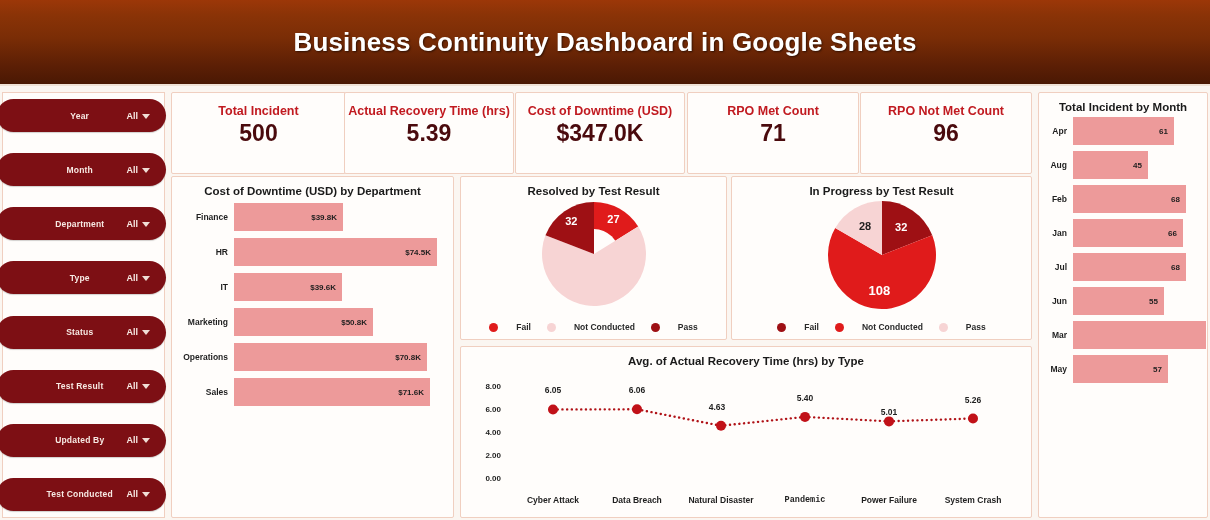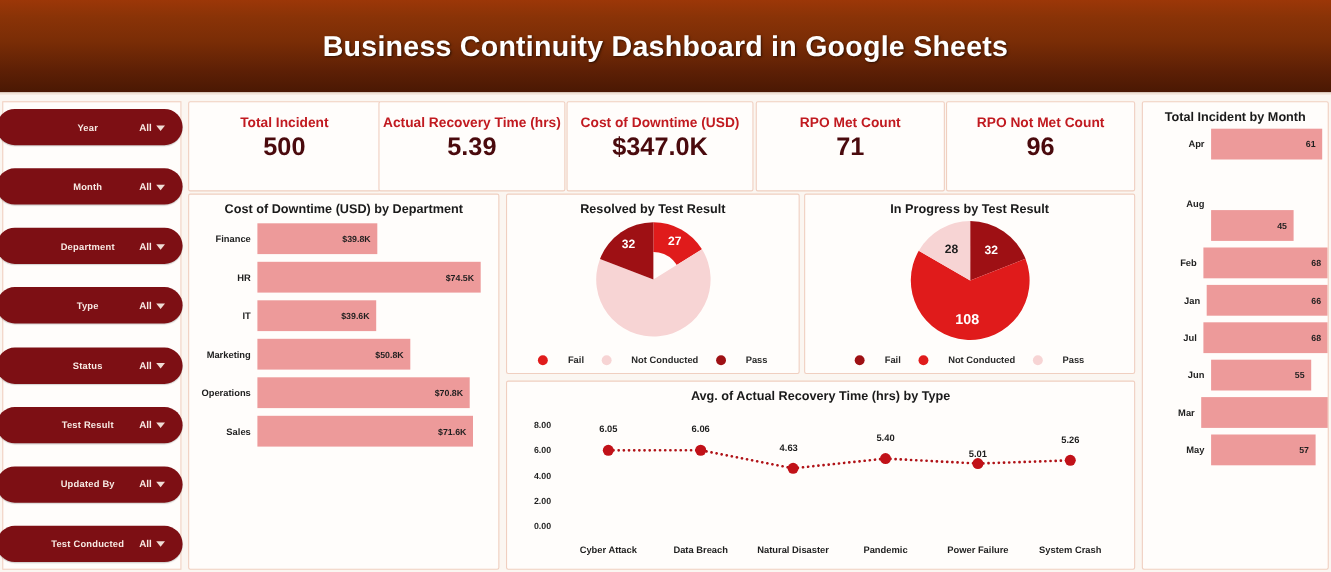--- a/index.html
+++ b/index.html
@@ -83,21 +83,21 @@
   .hbar-fill {
     background: #ed9a9a; display: flex; align-items: center;
     justify-content: flex-end; padding-right: 6px;
   }
   .hbar-val { font-size: 8px; font-weight: bold; color: #1f1f1f; white-space: nowrap; }
 
   #dept-chart .hbar-cat { width: 58px; }
   #dept-chart .hbar-row { margin-bottom: 7px; }
   #dept-chart .hbar-fill { height: 28px; }
 
-  #month-chart .hbar-cat { width: 30px; margin-left: 28px; }
+  #month-chart .hbar-cat { width: 30px; }
   #month-chart .hbar-row { margin-bottom: 6px; }
   #month-chart .hbar-fill { height: 28px; }
 
   
   .legend {
     display: flex; justify-content: center; align-items: center;
     gap: 16px; position: absolute; bottom: 7px; left: 0; width: 100%;
   }
   .legend-item { display: flex; align-items: center; gap: 18px; }
   .legend-dot { width: 9px; height: 9px; border-radius: 50%; }
@@ -340,21 +340,21 @@
           <circle cx="428" cy="52.385000000000005" r="5" fill="#c11118"></circle>
           <circle cx="512" cy="49.510000000000005" r="5" fill="#c11118"></circle>
         </svg>
         <div class="pt-label" style="left: 92px; top: 16.425px;">6.05</div>
         <div class="x-label" style="left: 92px;">Cyber Attack</div>
         <div class="pt-label" style="left: 176px; top: 16.31px;">6.06</div>
         <div class="x-label" style="left: 176px;">Data Breach</div>
         <div class="pt-label" style="left: 256px; top: 32.755px;">4.63</div>
         <div class="x-label" style="left: 260px;">Natural Disaster</div>
         <div class="pt-label" style="left: 344px; top: 23.9px;">5.40</div>
-        <div class="x-label" style="left: 344px;">Pandemic</div>
+        <div class="x-label" style="left: 344px; font-family: Liberation Mono, monospace;">Pandemic</div>
         <div class="pt-label" style="left: 428px; top: 38px;">5.01</div>
         <div class="x-label" style="left: 428px;">Power Failure</div>
         <div class="pt-label" style="left: 512px; top: 25.51px;">5.26</div>
         <div class="x-label" style="left: 512px;">System Crash</div>
       </div>
   </div>
 
   <div class="card" id="month-chart" style="left:1038px; top:92px; width:170px; height:426px; overflow:hidden;">
     <div class="chart-title">Total Incident by Month</div>
     <div class="hbars" id="month-bars" style="padding:4px 0 4px 4px;">
@@ -362,21 +362,21 @@
           <div class="hbar-cat">Apr</div>
           <div class="hbar-track">
             <div class="hbar-fill" style="width: 101px; background: rgb(237, 154, 154);">
               <span class="hbar-val">61</span>
             </div>
           </div>
         </div>
         <div class="hbar-row">
           <div class="hbar-cat">Aug</div>
           <div class="hbar-track">
-            <div class="hbar-fill" style="width: 75px; background: rgb(237, 154, 154); margin-top: 40px;">
+            <div class="hbar-fill" style="width: 75px; background: rgb(237, 154, 154);">
               <span class="hbar-val">45</span>
             </div>
           </div>
         </div>
         <div class="hbar-row">
           <div class="hbar-cat">Feb</div>
           <div class="hbar-track">
             <div class="hbar-fill" style="width: 113px; background: rgb(237, 154, 154);">
               <span class="hbar-val">68</span>
             </div>

